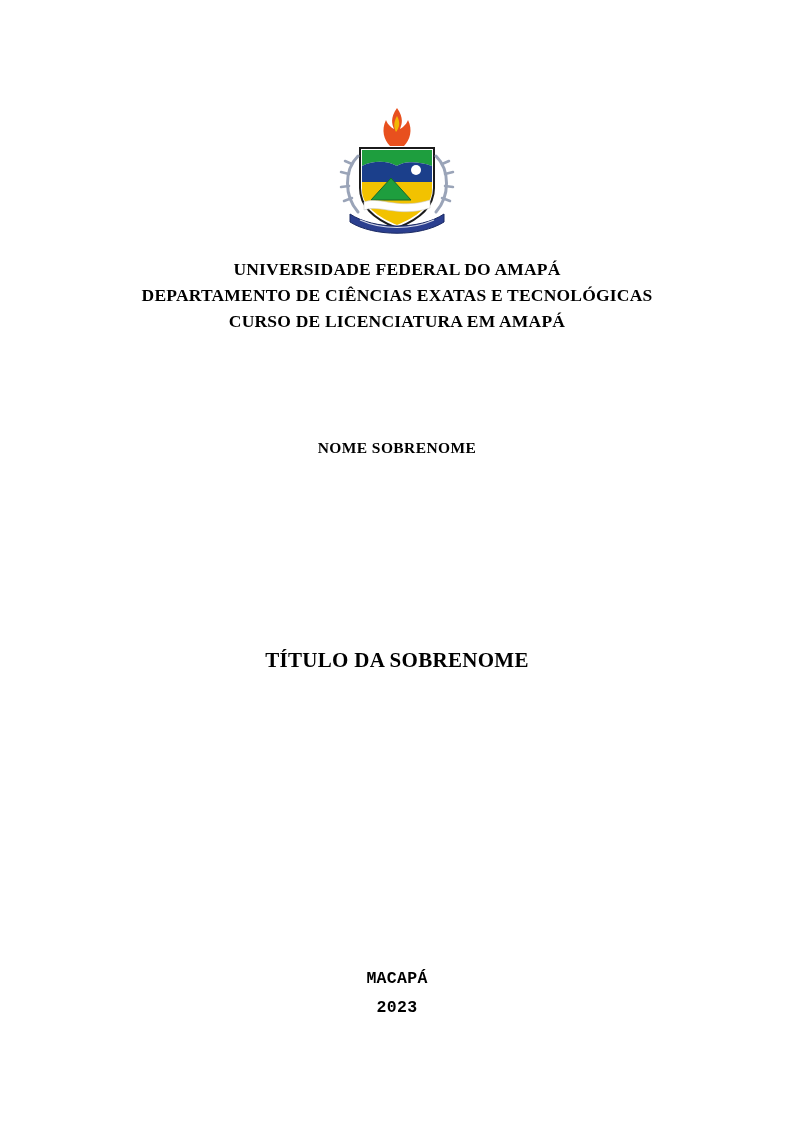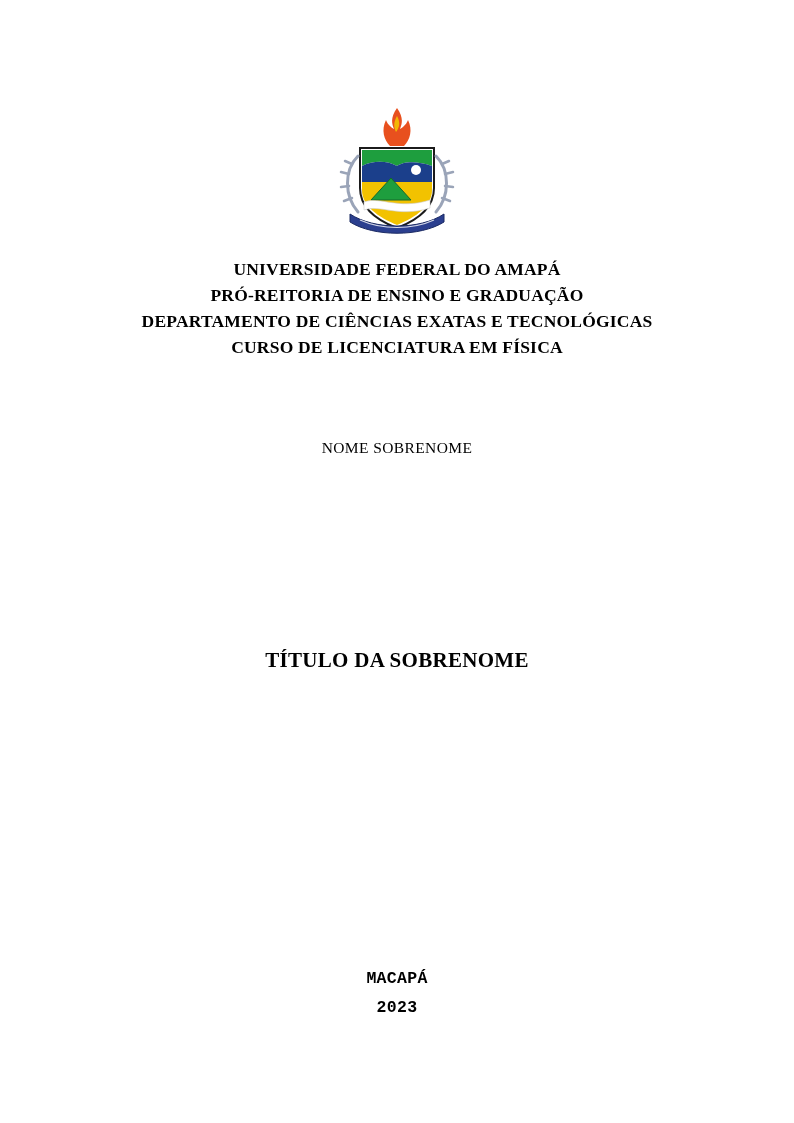--- a/index.html
+++ b/index.html
@@ -53,21 +53,21 @@
   }
 
   
   .author {
     position: absolute;
     top: 439px;
     left: 60px;
     right: 60px;
     text-align: center;
     font-size: 15.5px;
-    font-weight: normal;
+    font-weight: bold;
     letter-spacing: 0.4px;
   }
 
   
   .doc-title {
     position: absolute;
     top: 648px;
     left: 60px;
     right: 60px;
     text-align: center;
@@ -135,23 +135,22 @@
       <path d="M100 52 C114 66 114 92 100 108" fill="none" stroke="#9aa4b8" stroke-width="3" stroke-linecap="round"></path>
       <path d="M106 60 l7 -3 M109 70 l8 -2 M109 82 l8 1 M106 94 l8 3" stroke="#9aa4b8" stroke-width="2.5" stroke-linecap="round" fill="none"></path>
 
       <path d="M14 110 C38 126 84 126 108 110 L108 118 C84 133 38 133 14 118 Z" fill="#2B3F8F" stroke="#1b2a63" stroke-width="1"></path>
       <path d="M24 116 C46 126 76 126 98 116" fill="none" stroke="#ffffff" stroke-width="1.2" opacity="0.8"></path>
     </svg>
   </div>
 
   <div class="institution">
     <div class="line">UNIVERSIDADE FEDERAL DO AMAPÁ</div>
-    <div class="line">PRÓ-REITORIA DE ENSINO E GRADUAÇÃO</div>
     <div class="line">DEPARTAMENTO DE CIÊNCIAS EXATAS E TECNOLÓGICAS</div>
-    <div class="line">CURSO DE LICENCIATURA EM FÍSICA</div>
+    <div class="line">CURSO DE LICENCIATURA EM AMAPÁ</div>
   </div>
 
   <div class="author">NOME SOBRENOME</div>
 
   <div class="doc-title">TÍTULO DA SOBRENOME</div>
 
   <div class="footer">
     <div class="city">MACAPÁ</div>
     <div class="year">2023</div>
   </div>

